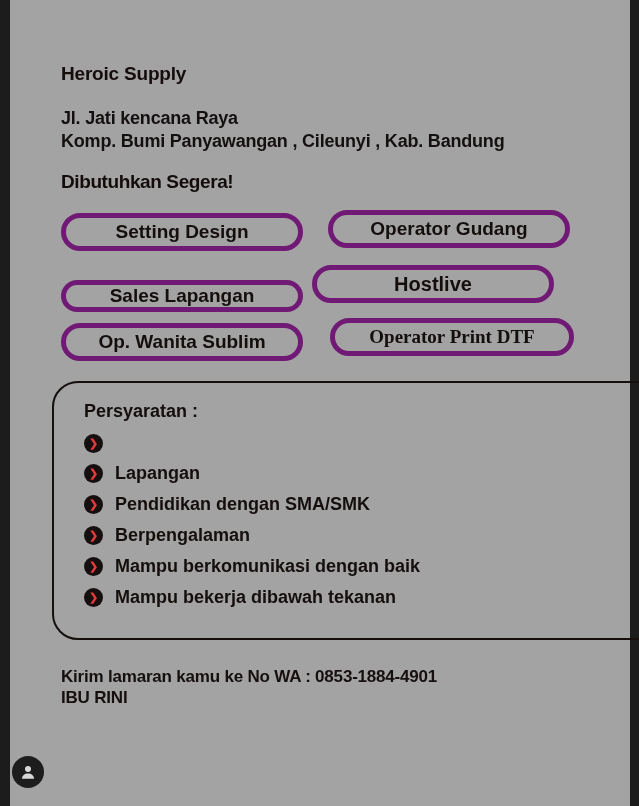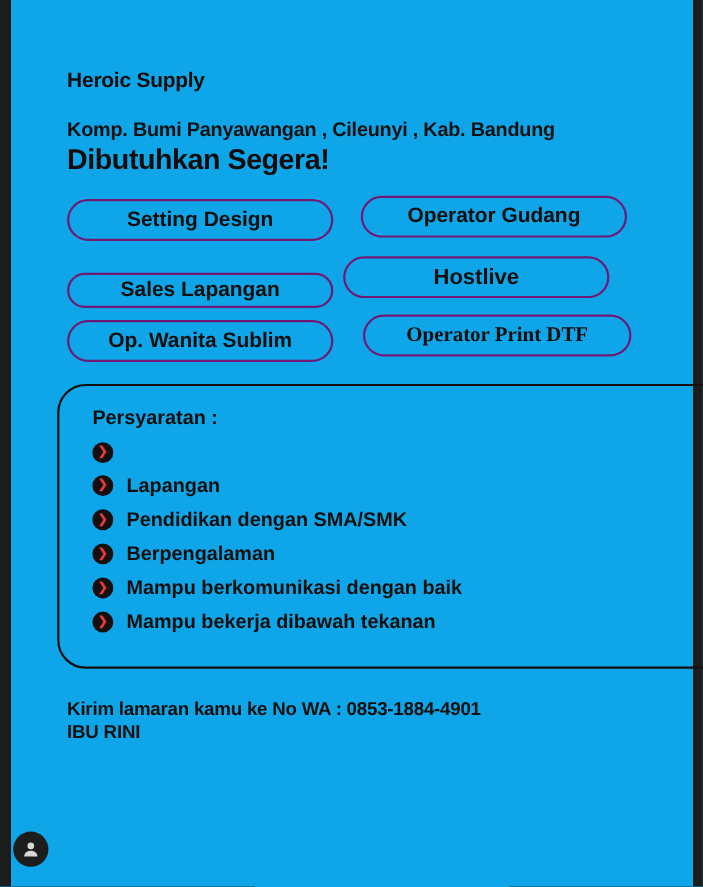--- a/index.html
+++ b/index.html
@@ -10,21 +10,21 @@
   body {
     width: 639px;
     height: 806px;
     overflow: hidden;
     font-family: "Liberation Sans", sans-serif;
   }
   .poster {
     position: relative;
     width: 639px;
     height: 806px;
-    background: #0ea5e9;
+    background: #a3a3a3;
     box-sizing: border-box;
     overflow: hidden;
   }
   .edge-left {
     position: absolute;
     left: 0; top: 0; bottom: 0;
     width: 10px;
     background: #1c1c1c;
   }
   .edge-right {
@@ -48,35 +48,35 @@
   }
   .addr {
     margin-top: 22px;
     font-size: 18px;
     font-weight: bold;
     color: #151010;
     line-height: 1.28;
     letter-spacing: -0.2px;
   }
   .headline {
-    margin-top: 0;
-    font-size: 26px;
+    margin-top: 18px;
+    font-size: 19px;
     font-weight: bold;
     color: #130c0b;
     letter-spacing: -0.4px;
   }
   .jobs {
     position: relative;
     margin-top: 20px;
     height: 160px;
   }
   .pill {
     position: absolute;
     box-sizing: border-box;
-    border: 2px solid #701a75;
+    border: 5px solid #701a75;
     border-radius: 22px;
     color: #140e0d;
     font-weight: bold;
     text-align: center;
     display: flex;
     align-items: center;
     justify-content: center;
     background: transparent;
   }
   .pill.p1 { left: 0px;   top: 0px;   width: 242px; height: 38px; font-size: 19px; }
@@ -150,20 +150,21 @@
 <div class="poster">
 
   <div class="edge-left"></div>
   <div class="edge-right"></div>
 
   <div class="content">
 
     <div class="brand">Heroic Supply</div>
 
     <div class="addr">
+      <div>Jl. Jati kencana Raya</div>
       <div>Komp. Bumi Panyawangan , Cileunyi , Kab. Bandung</div>
     </div>
 
     <div class="headline">Dibutuhkan Segera!</div>
 
     <div class="jobs">
       <div class="pill p1">Setting Design</div>
       <div class="pill p2">Operator Gudang</div>
       <div class="pill p3">Sales Lapangan</div>
       <div class="pill p4">Hostlive</div>

